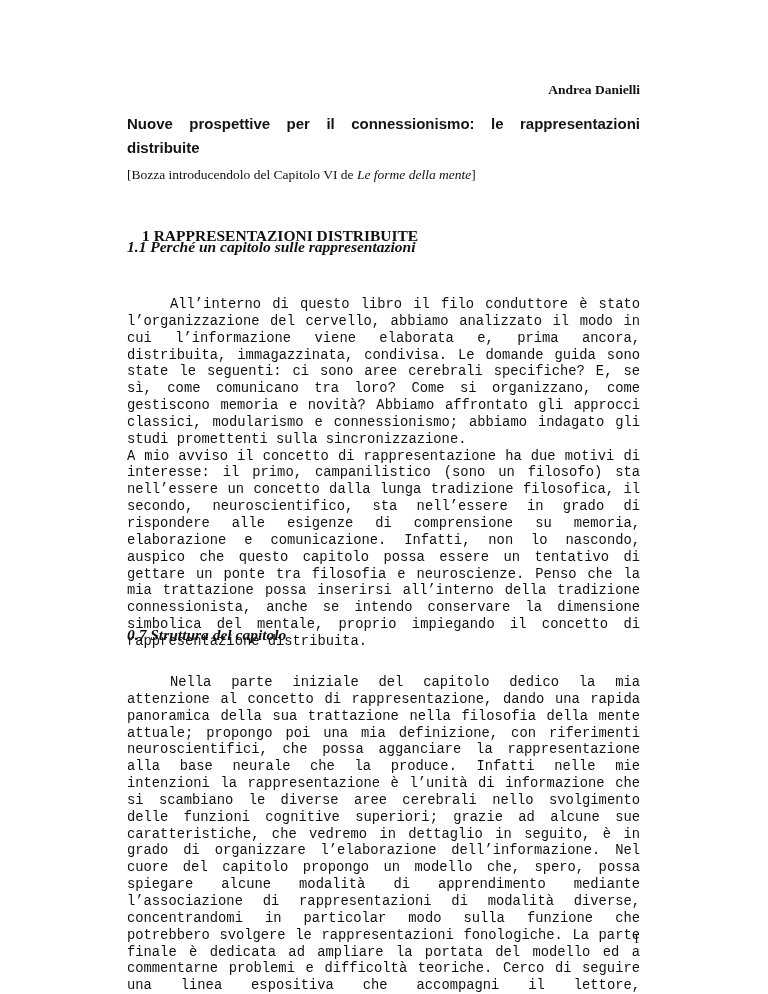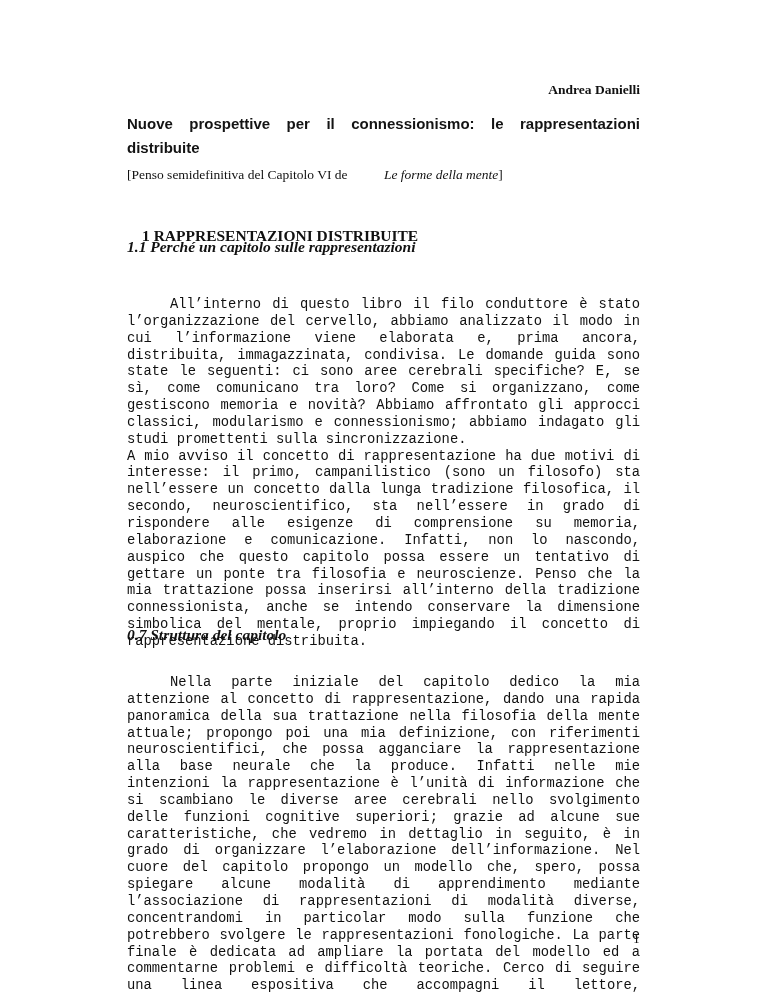--- a/index.html
+++ b/index.html
@@ -42,21 +42,21 @@
   .subtitle {
     position: absolute;
     top: 167px;
     left: 127px;
     width: 513px;
     margin: 0;
     font-family: "Liberation Serif", serif;
     font-size: 13.5px;
     line-height: 16px;
   }
-  .subtitle .it { font-style: italic; margin-left: 33px; }
+  .subtitle .it { font-style: italic; }
   .sec {
     position: absolute;
     top: 212px;
     left: 127px;
     width: 513px;
     margin: 15px;
     font-family: "Liberation Serif", serif;
     font-weight: bold;
     font-size: 15.5px;
     line-height: 18px;
@@ -99,21 +99,21 @@
 </style>
 </head>
 <body>
 
 <div class="sheet">
 
   <div class="author">Andrea Danielli</div>
 
   <h1 class="title">Nuove prospettive per il connessionismo: le rappresentazioni distribuite</h1>
 
-  <p class="subtitle"><span>[Penso semidefinitiva del Capitolo VI de </span><span class="it">Le forme della mente</span><span>]</span></p>
+  <p class="subtitle"><span>[Bozza introducendolo del Capitolo VI de </span><span class="it">Le forme della mente</span><span>]</span></p>
 
   <h2 class="sec">1 RAPPRESENTAZIONI DISTRIBUITE</h2>
 
   <h3 class="sub sub1">1.1 Perché un capitolo sulle rappresentazioni</h3>
 
   <div class="block block1">
     <p class="para indent">All’interno di questo libro il filo conduttore è stato l’organizzazione del cervello,  abbiamo analizzato il modo in cui l’informazione viene elaborata e, prima ancora, distribuita, immagazzinata, condivisa. Le domande guida sono state le seguenti: ci sono aree cerebrali specifiche? E, se sì, come comunicano tra loro? Come si organizzano, come gestiscono memoria e novità? Abbiamo affrontato gli approcci classici, modularismo e connessionismo; abbiamo indagato gli studi promettenti sulla sincronizzazione.</p>
     <p class="para">A mio avviso il concetto di rappresentazione ha due motivi di interesse: il primo, campanilistico (sono un filosofo) sta nell’essere un concetto dalla lunga tradizione filosofica, il secondo, neuroscientifico, sta nell’essere in grado di rispondere alle esigenze di comprensione su memoria, elaborazione e comunicazione. Infatti, non lo nascondo, auspico che questo capitolo possa essere un tentativo di gettare un ponte tra filosofia e neuroscienze. Penso che la mia trattazione possa inserirsi all’interno della tradizione connessionista, anche se intendo conservare la dimensione simbolica del mentale, proprio impiegando il concetto di rappresentazione distribuita.</p>
   </div>
 

